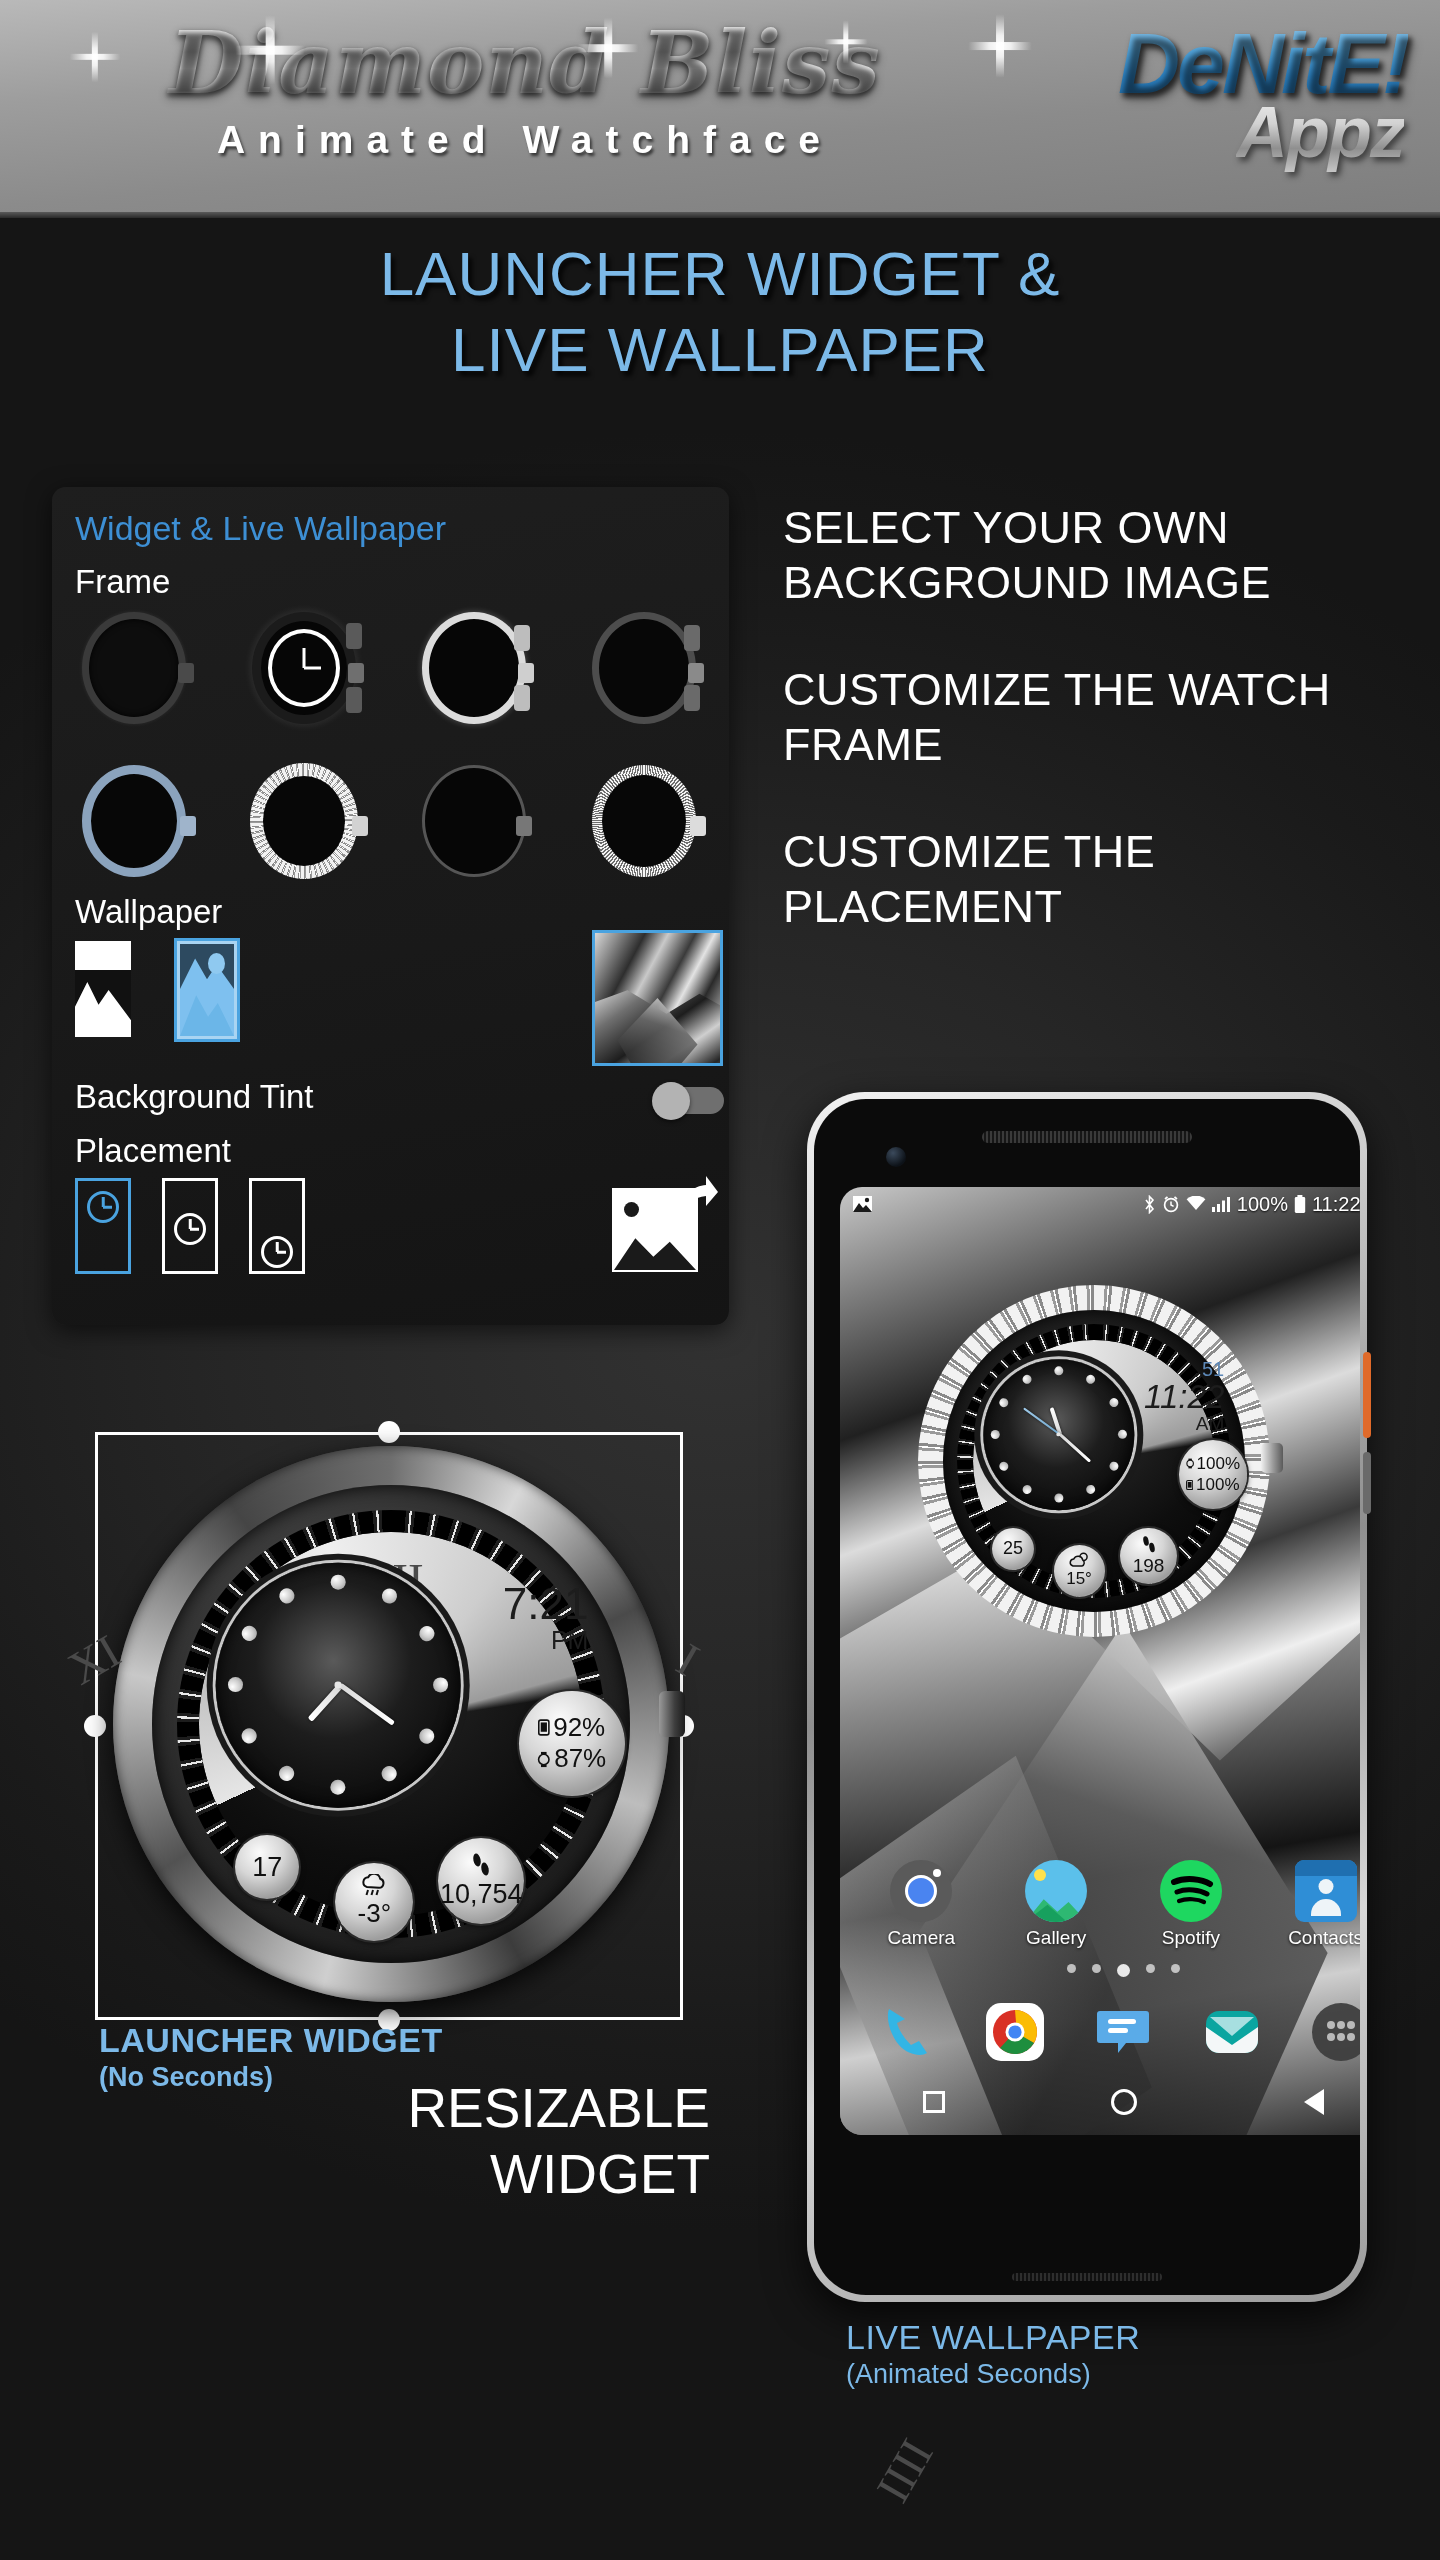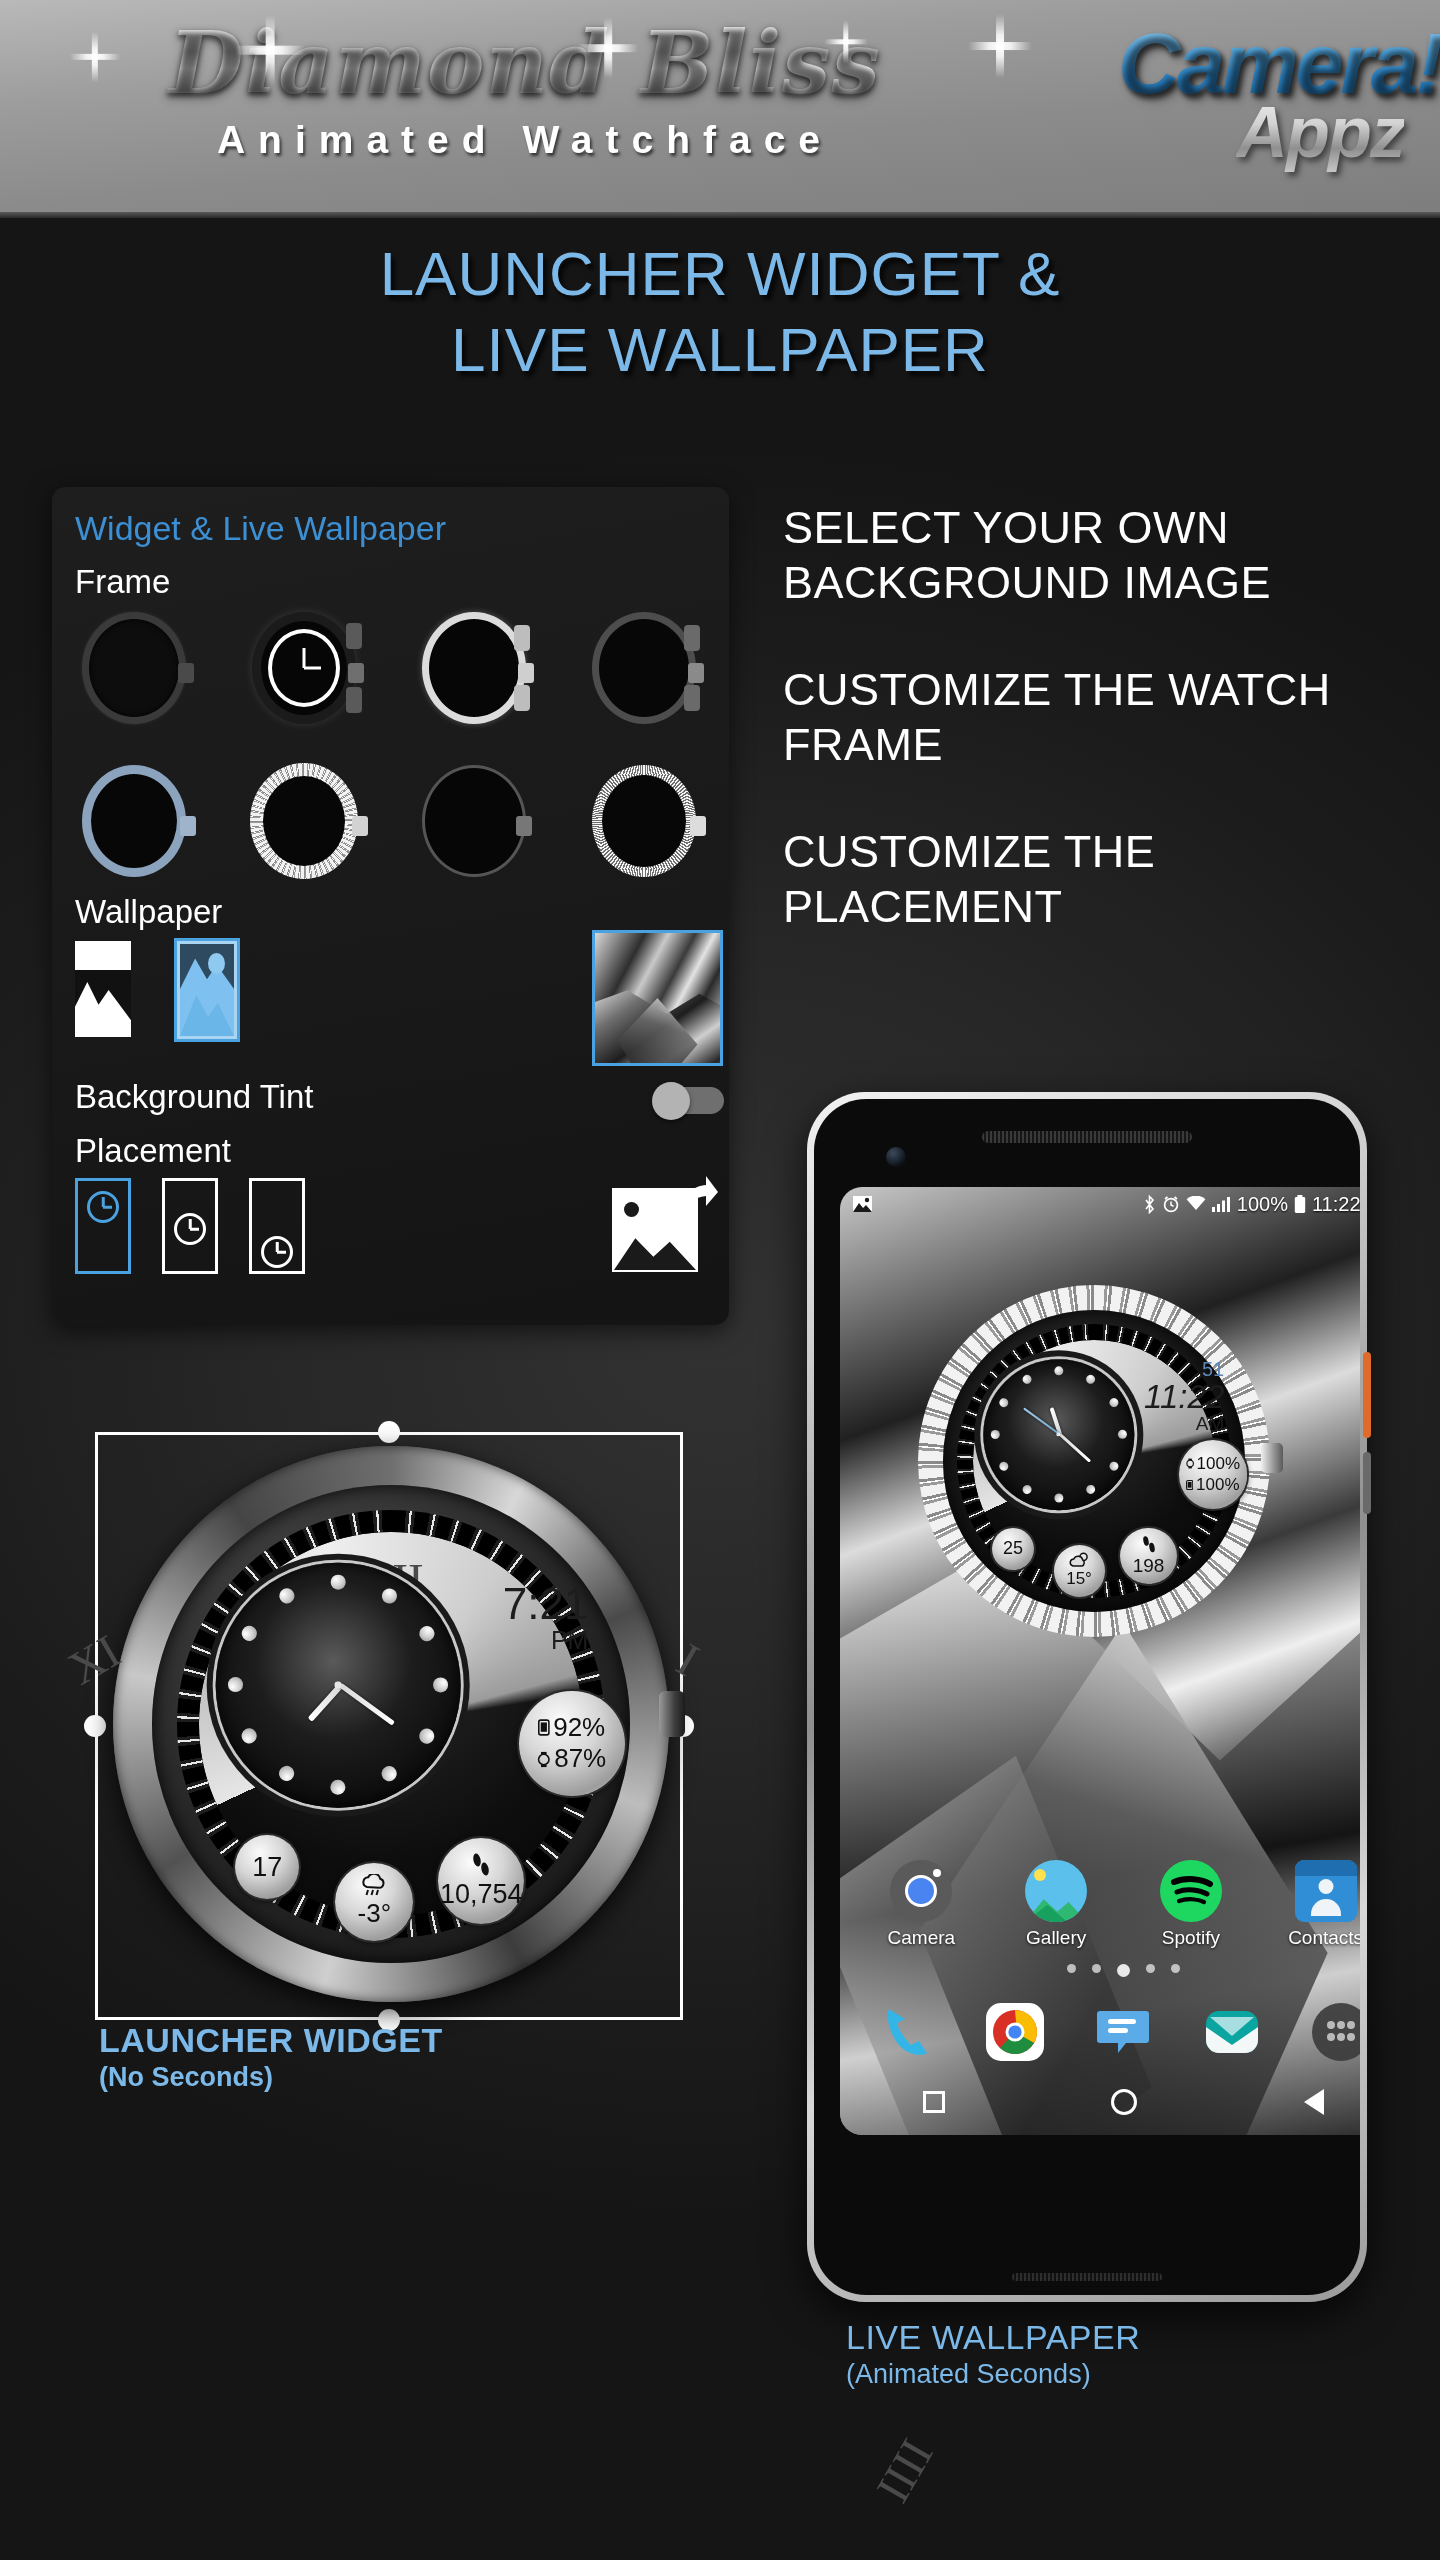--- a/index.html
+++ b/index.html
@@ -273,21 +273,21 @@
   <div class="banner">
     <div class="brand-title">Diamond Bliss</div>
     <div class="sparkle" style="left:60px;top:22px;width:70px;height:70px;"></div>
     <div class="sparkle" style="left:222px;top:2px;width:96px;height:96px;"></div>
     <div class="sparkle" style="left:566px;top:6px;width:84px;height:84px;"></div>
     <div class="sparkle" style="left:816px;top:12px;width:60px;height:60px;"></div>
     <div class="sparkle" style="left:956px;top:2px;width:88px;height:88px;"></div>
     <div class="brand-sub">Animated Watchface</div>
 
     <div class="logo">
-      <div class="logo-denite">Camera!</div>
+      <div class="logo-denite">DeNitE!</div>
       <div class="logo-appz">Appz</div>
     </div>
   </div>
 
   <div class="headline">
     <div>LAUNCHER WIDGET &amp;</div>
     <div>LIVE WALLPAPER</div>
   </div>
 
   <div class="panel">
@@ -482,20 +482,24 @@
       <div class="crown" style="right:-16px;top:44%;width:26px;height:46px;border-radius:6px;
                   background:linear-gradient(90deg,#9a9a9a,#3e3e3e 60%,#1b1b1b);"></div>
     </div>
   </div>
 
   <div class="caption" style="left:99px;top:2021px;font-weight:bold;">
     <div class="c1">LAUNCHER WIDGET</div>
     <div class="c2">(No Seconds)</div>
   </div>
 
+  <div class="resizable-txt">
+    <div>RESIZABLE</div>
+    <div>WIDGET</div>
+  </div>
 
   <div class="phone">
     <div class="side-btn" style="top:260px;height:86px;background:#e06a2a;"></div>
     <div class="side-btn" style="top:360px;height:62px;background:#6a6a6a;"></div>
     <div class="phone-body">
       <div class="earpiece"></div>
       <div class="front-cam"></div>
 
       <div class="screen">
         <div class="screen-bg">

